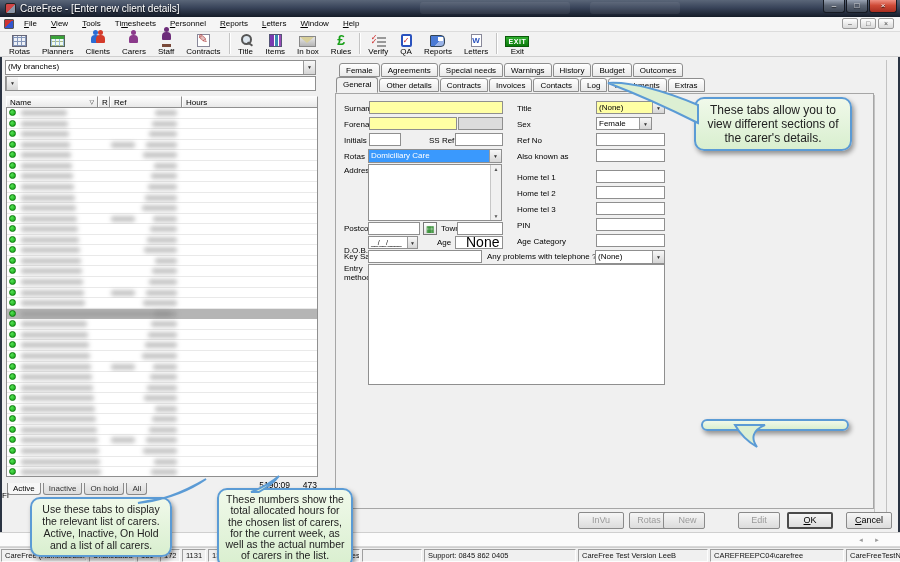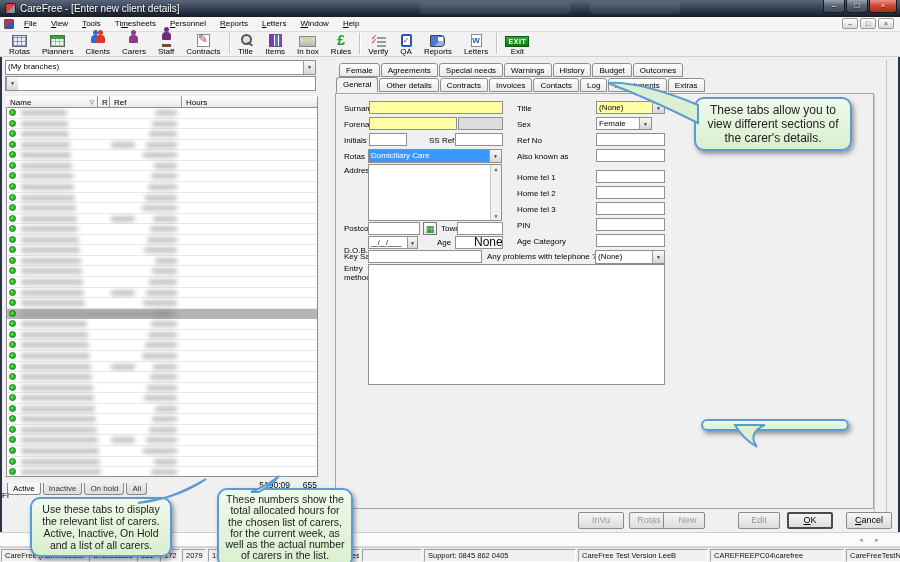--- a/index.html
+++ b/index.html
@@ -68,21 +68,21 @@
   .ic-letters{width:11px;height:13px;background:#fff;border:1px solid #889;color:#2a52be;font-size:8px;font-weight:bold;line-height:12px;text-align:center;}
   .ic-exit{width:24px;height:11px;background:linear-gradient(#2faf2f,#0c7a0c);border:1px solid #0a5a0a;color:#fff;
     font-size:7px;font-weight:bold;letter-spacing:.5px;display:flex;align-items:center;justify-content:center;}
   
   .combo{position:absolute;height:14px;border:1px solid #8f8f8f;background:#fff;display:flex;}
   .combo .val{flex:1;font-size:8px;line-height:12px;padding:0 2px;overflow:hidden;white-space:nowrap;color:#000;}
   .combo .val.yellow{background:#ffffa4;}
   .combo .val.blue{background:#3a99fd;color:#fff;}
   .cbtn{width:12px;background:linear-gradient(#f8f8f8,#d6d6d6);border-left:1px solid #9a9a9a;
     font-size:5px;line-height:12px;text-align:center;color:#333;}
-  .input{position:absolute;height:13px;background:#fff;border:1px solid #8f8f8f;font-size:12px;line-height:11px;padding:0 18px;color:#000;}
+  .input{position:absolute;height:13px;background:#fff;border:1px solid #8f8f8f;font-size:14px;line-height:11px;padding:0 10px;color:#000;}
   .input.yellow{background:#ffffa4;}
   .input.grayfill{background:#dcdcdc;}
   .lbl{position:absolute;font-size:8px;color:#000;white-space:nowrap;}
   
   .lheader{position:absolute;left:6px;top:96px;width:312px;height:13px;display:flex;}
   .hc{border:1px solid;border-color:#fdfdfd #8f8f8f #8f8f8f #fdfdfd;background:linear-gradient(#fdfdfd,#e6e6e6);
     font-size:8px;line-height:11px;padding:0 3px;overflow:hidden;white-space:nowrap;display:flex;align-items:center;}
   .listbox{position:absolute;left:6px;top:107px;width:312px;height:370px;background:#fff;border:1px solid #8f8f8f;overflow:hidden;}
   .row{position:relative;height:10.57px;background:linear-gradient(#fff calc(100% - 1px),#e9e9e9 0);}
   .row.sel{background:#b5b5b5;}
@@ -457,21 +457,21 @@
       </div>
       <div class="row">
         <span class="dot"></span>
         <span class="blur" style="left: 14px; width: 80px;"></span>
         <span class="blur" style="left: 144px; width: 26px;"></span>
       </div>
     </div>
 
   <div id="list-footer" class="abs" style="left:7px;top:477px;"><span class="ftab sel">Active</span><span class="ftab">Inactive</span><span class="ftab">On hold</span><span class="ftab">All</span></div>
   <span class="numtext" style="left:235px;top:480px;width:55px;">5190:09</span>
-  <span class="numtext" style="left:297px;top:480px;width:20px;">655</span>
+  <span class="numtext" style="left:297px;top:480px;width:20px;">473</span>
   <span class="lbl" style="left:2px;top:491px;">Fi</span>
 
   <div id="tabs-row1" class="tabs" style="left:339px;top:63px;">
       <span class="tab">Female</span>
       <span class="tab">Agreements</span>
       <span class="tab">Special needs</span>
       <span class="tab">Warnings</span>
       <span class="tab">History</span>
       <span class="tab">Budget</span>
       <span class="tab">Outcomes</span>
@@ -590,21 +590,21 @@
   <div class="whitestrip">
     <span class="navarrow" style="left:858px;">◄</span>
     <span class="navarrow" style="left:874px;">►</span>
   </div>
 
   <div id="status-bar" class="statusbar">
       <span class="sseg" style="width: 86px;">CareFree (Administrator)</span>
       <span class="sseg" style="width: 46px;">Unallocated</span>
       <span class="sseg" style="width: 21px;">181</span>
       <span class="sseg" style="width: 20px;">172</span>
-      <span class="sseg" style="width: 24px;">2079</span>
+      <span class="sseg" style="width: 24px;">1131</span>
       <span class="sseg" style="width: 24px;">1324</span>
       <span class="sseg" style="width: 58px;">739 missed today</span>
       <span class="sseg" style="width: 66px;">No new messages</span>
       <span class="sseg" style="width: 60px;"></span>
       <span class="sseg" style="width: 152px;">Support: 0845 862 0405</span>
       <span class="sseg" style="width: 130px;">CareFree Test Version LeeB</span>
       <span class="sseg" style="width: 134px;">CAREFREEPC04\carefree</span>
       <span class="sseg" style="width: 70px;">CareFreeTestNew</span>
     </div>
 

